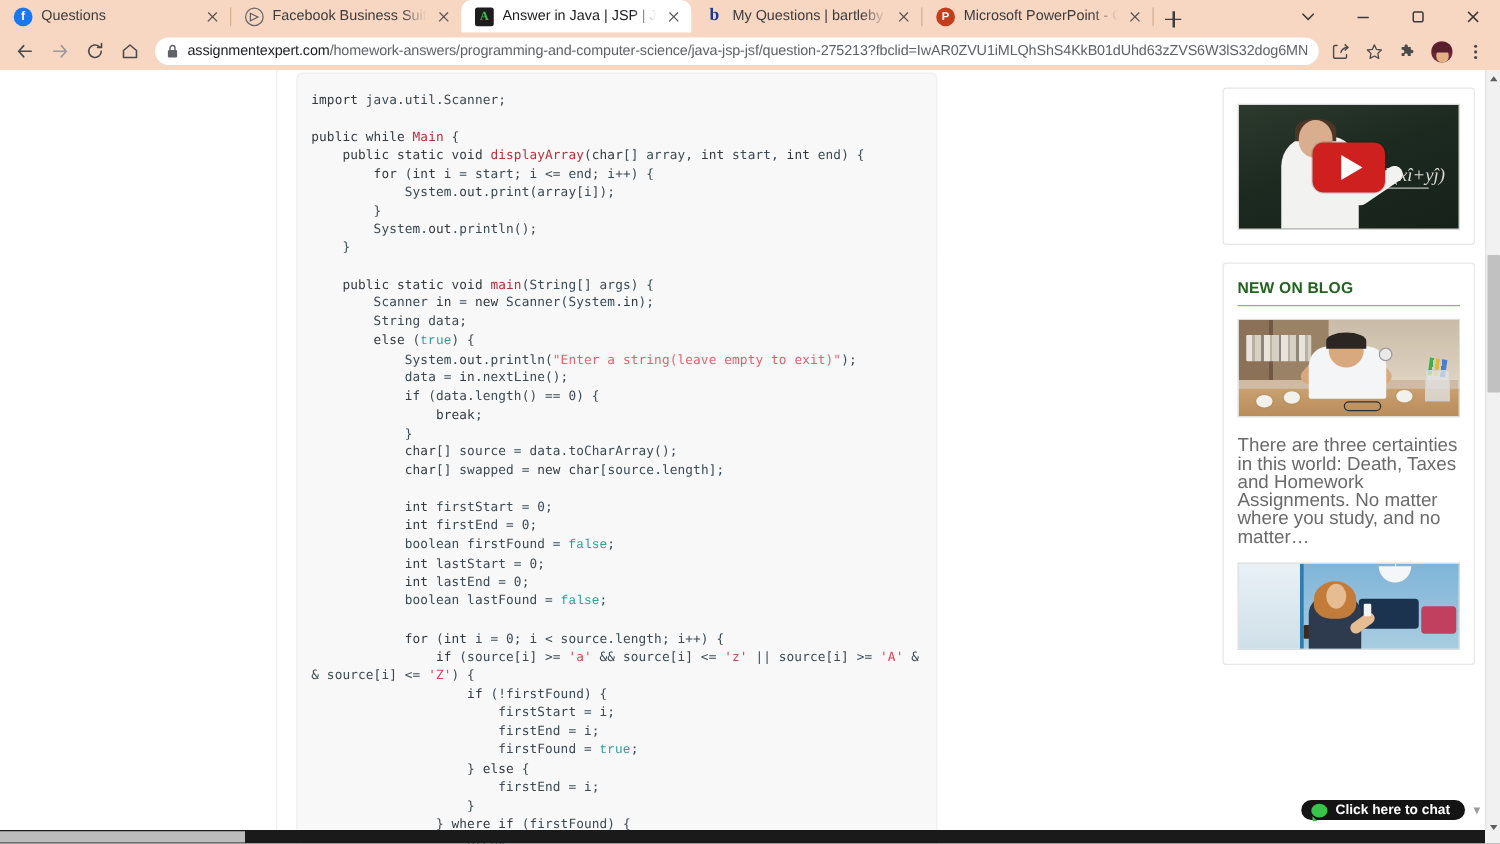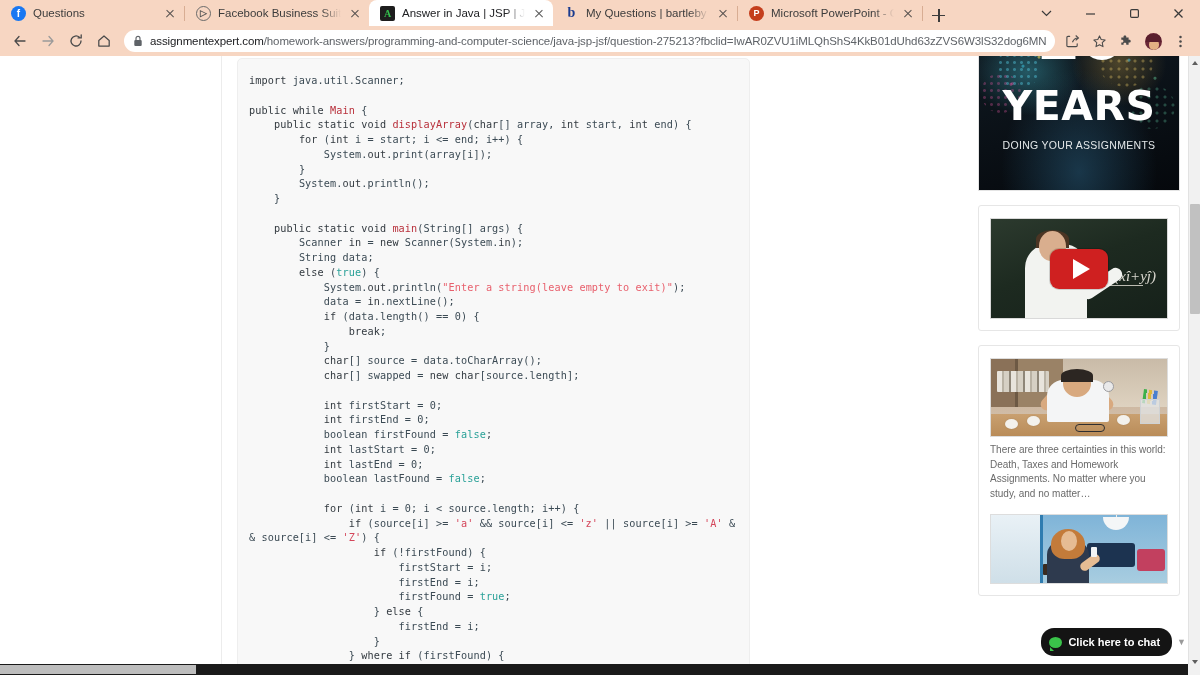--- a/index.html
+++ b/index.html
@@ -212,21 +212,21 @@
     word-break: break-all;
     padding: 0 8px 0 11px;
     margin: 0;
     letter-spacing: 0.1px;
   }
   pre.code .kw { font-weight: normal; color: #333a40; }
   pre.code .kwl { color: #3b4a54; }
   pre.code .typ { color: #b8303b; font-weight: normal; }
   pre.code .str { color: #e8606d; }
   pre.code .chr { color: #d4455a; }
-  pre.code .lit { color: #2aa198; }
+  pre.code .lit { color: #2aa198; font-family: Liberation Mono, monospace; }
   pre.code .num { color: #3b4a54; }
 
   
   .sidebar {
     width: 222px;
     flex: 0 0 222px;
     padding: 0 6px 0 12px;
     background: #ffffff;
   }
   .banner {
@@ -460,22 +460,22 @@
     border-radius: 6px;
   }
   .blogtitle {
     margin-top: 9px;
     font-size: 12.8px;
     font-weight: bold;
     line-height: 16.5px;
     color: #3f8a2e;
   }
   .blogexc {
-    margin-top: 6px;
-    font-size: 10px;
+    margin-top: 16px;
+    font-size: 15px;
     line-height: 14.5px;
     color: #6a6a6a;
   }
   .blogimg2 {
     margin-top: 13px;
     width: 178px; height: 70px;
     border: 1px solid #ddd;
     position: relative; overflow: hidden;
     background: linear-gradient(to bottom, #9fc6dd 0%, #b7d4e5 40%, #cfdfe8 100%);
   }
@@ -579,21 +579,21 @@
   
   .chatwrap {
     position: absolute;
     right: 14px; bottom: 19px;
     display: flex; align-items: center; gap: 5px;
     z-index: 40;
   }
   .chatbtn {
     background: #141414;
     border-radius: 13px;
-    height: 28px;
+    height: 16px;
     display: flex; align-items: center; gap: 6px;
     padding: 0 12px 0 8px;
     color: #ffffff;
     font-size: 11px;
     font-weight: bold;
   }
   .bubble {
     width: 13px; height: 11px;
     background: #3ac34a;
     border-radius: 50%;
@@ -790,46 +790,38 @@
                     } <span class="kw">else</span> {
                         firstEnd = i;
                     }
                 } <span class="kw">where if</span> (firstFound) {
                     <span class="kw">break</span>;</pre>
       </div>
     </div>
 
     <div class="sidebar">
 
-      <div class="banner">
-        <div class="fw" style="left:18px;top:6px;width:44px;height:44px;background:radial-gradient(circle,rgba(90,215,240,.7) 0 1px,transparent 2px) 0 0/7px 7px;"></div>
-        <div class="fw" style="left:120px;top:2px;width:54px;height:46px;background:radial-gradient(circle,rgba(250,215,110,.6) 0 1px,transparent 2px) 0 0/8px 8px;"></div>
-        <div class="fw" style="left:2px;top:34px;width:40px;height:40px;background:radial-gradient(circle,rgba(240,90,170,.55) 0 1px,transparent 2px) 0 0/7px 7px;"></div>
-        <div class="fw" style="left:150px;top:46px;width:46px;height:44px;background:radial-gradient(circle,rgba(120,250,200,.45) 0 1px,transparent 2px) 0 0/8px 8px;"></div>
-        <div class="banner-big">10</div>
-        <div class="banner-years">YEARS</div>
-        <div class="banner-sub">DOING YOUR ASSIGNMENTS</div>
-      </div>
 
       <div class="panel">
         <div class="vidthumb">
           <div class="vid-eq">F=-k(xî+yĵ)</div>
           <div class="vid-axis" style="left:96px;top:32px;width:1.3px;height:34px;"></div>
           <div class="vid-axis" style="left:96px;top:66px;width:56px;height:1.3px;"></div>
           <div class="vid-person"></div>
           <div class="vid-arm"></div>
           <div class="vid-hair"></div>
           <div class="vid-head"></div>
           <div class="vid-play">
               <i></i>
             </div>
         </div>
       </div>
 
       <div class="panel">
+        <div class="panel-title">NEW ON BLOG</div>
 
         <div class="blogimg1">
           <div class="bi-shelf"></div>
           <div class="bi-books"></div>
           <div class="bi-wall"></div>
           <div class="bi-desk"></div>
           <div class="bi-arm-l"></div>
           <div class="bi-arm-r"></div>
           <div class="bi-shirt"></div>
           <div class="bi-headb"></div>

